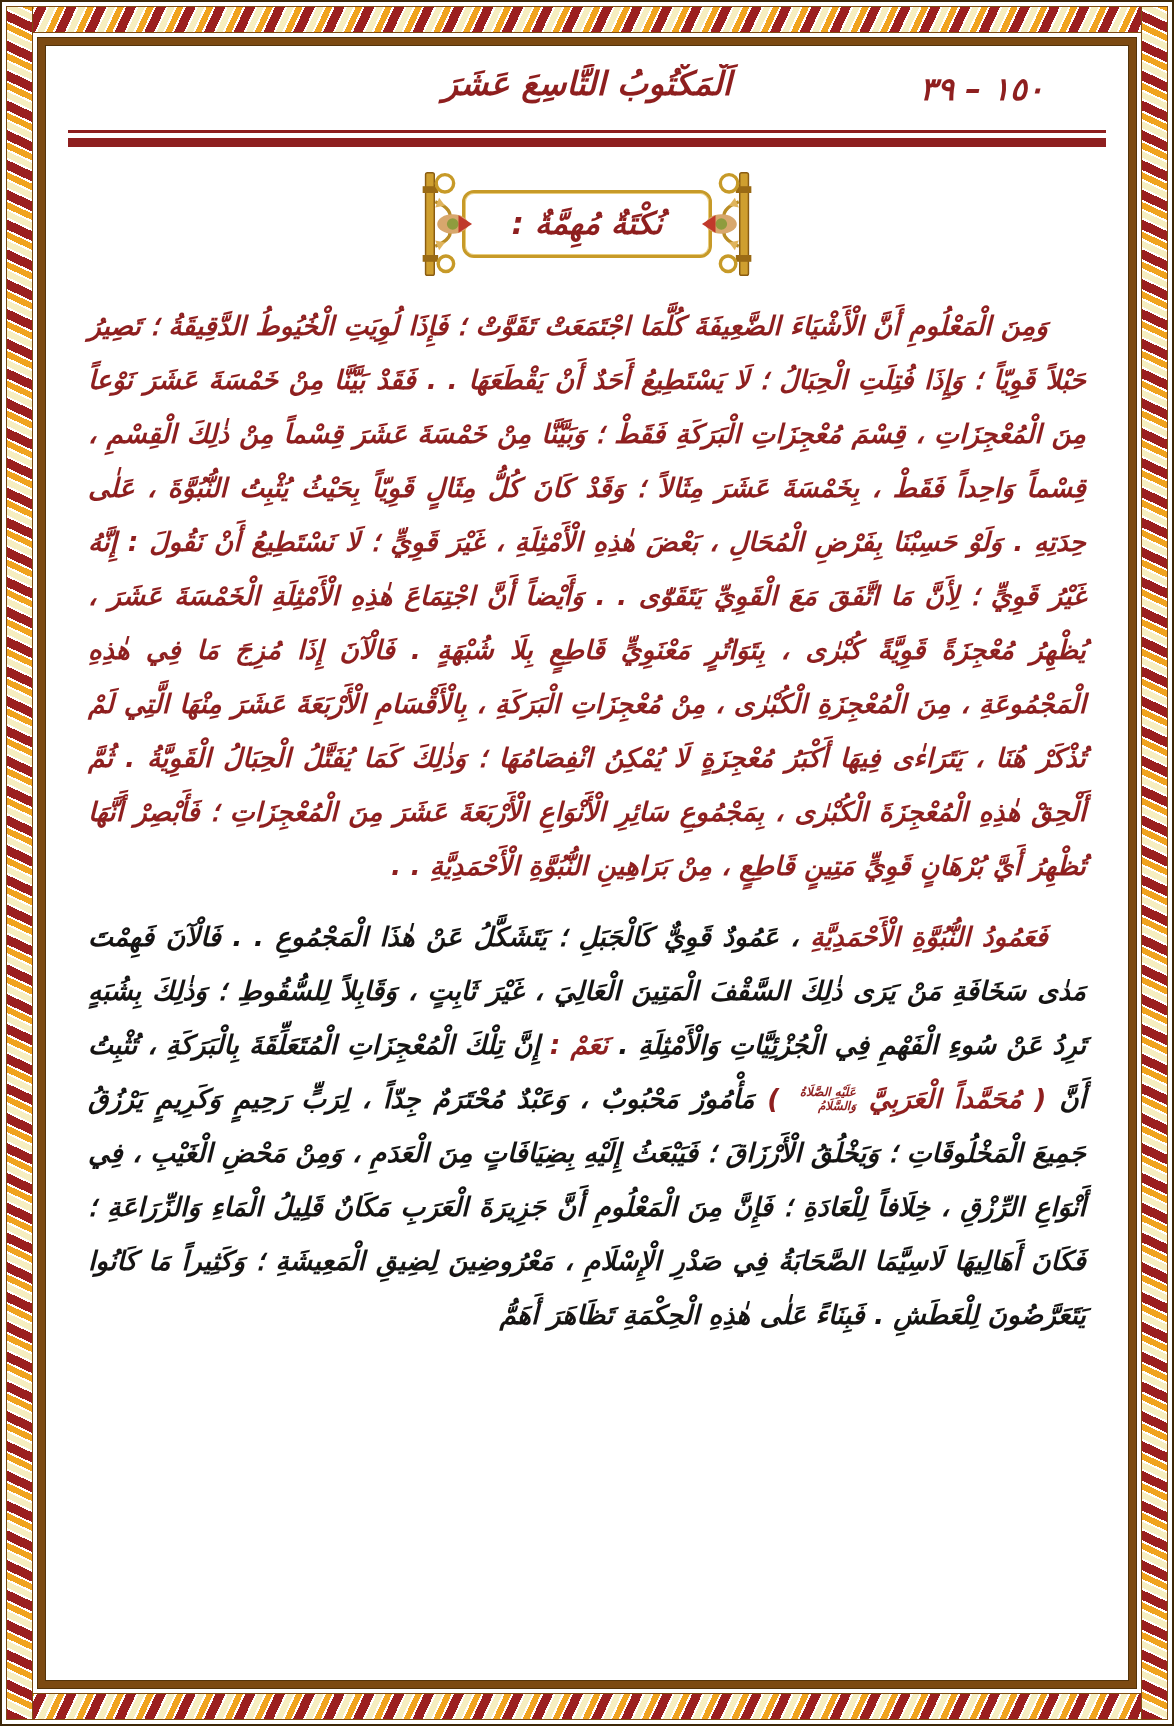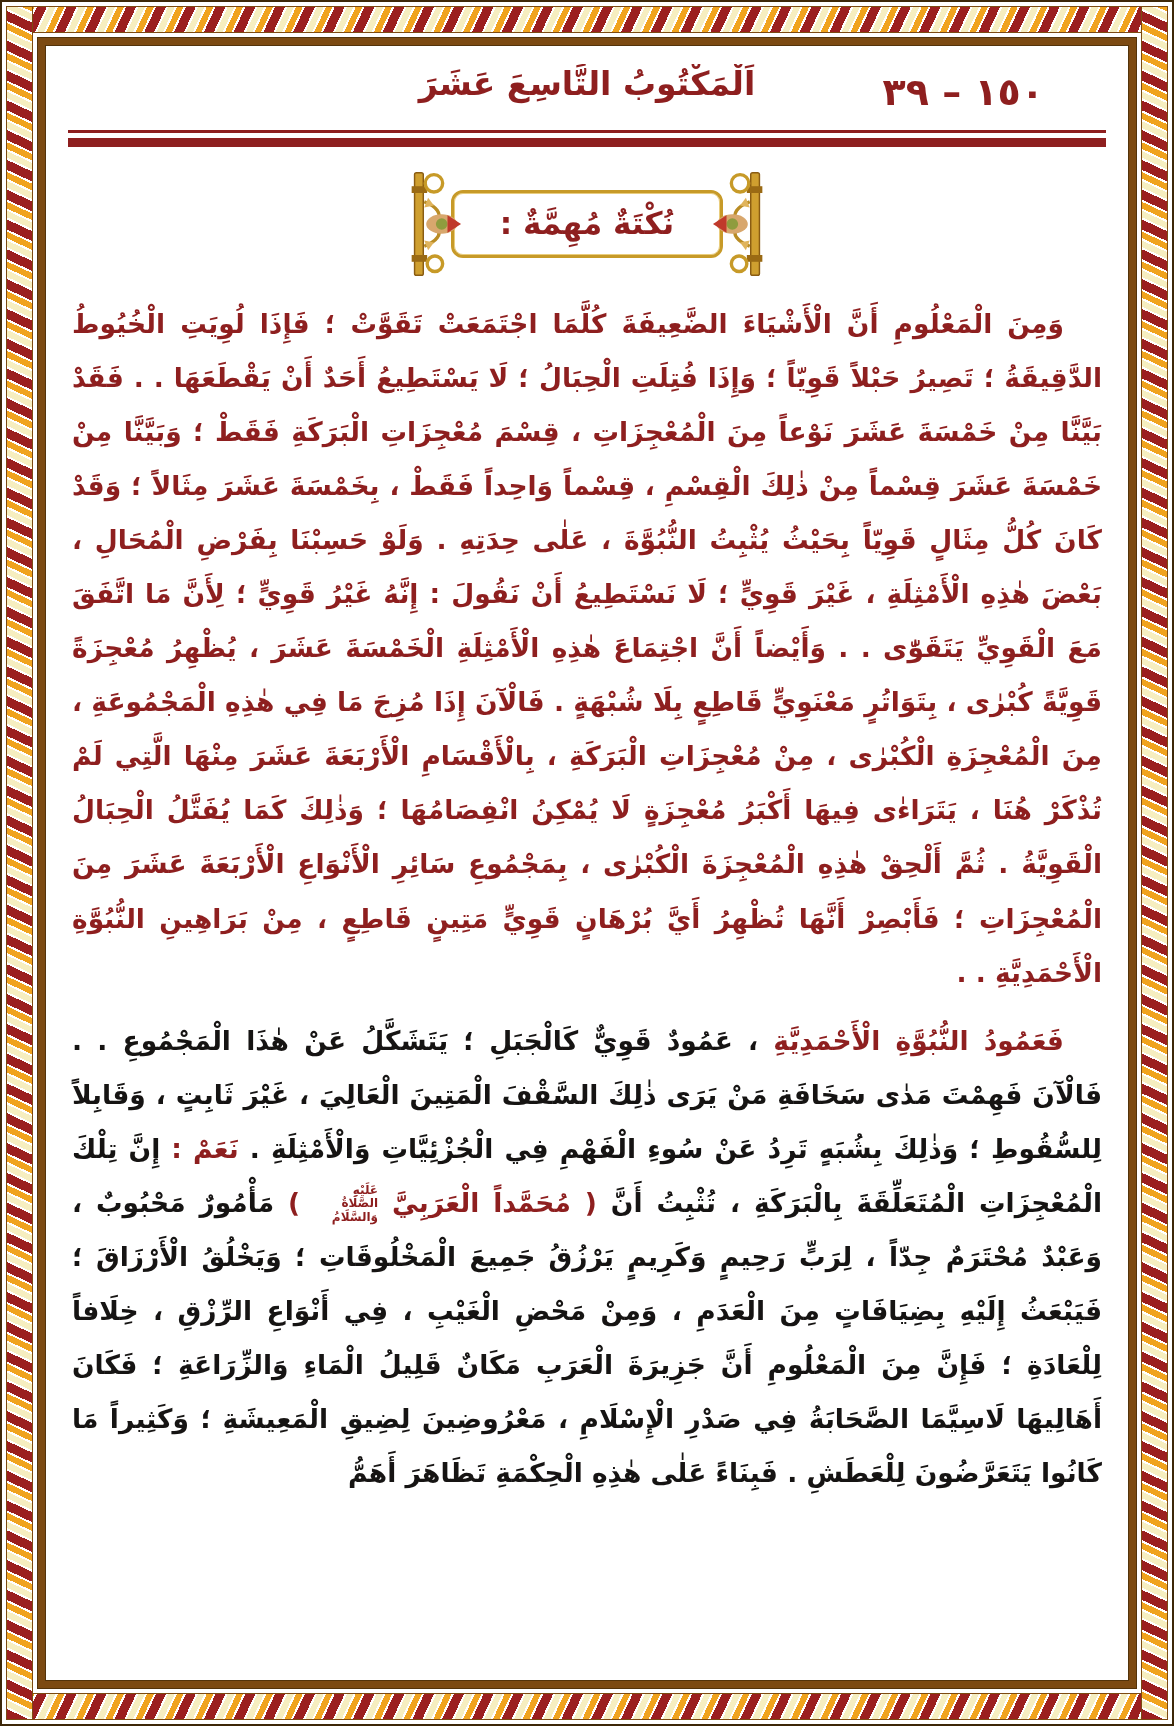--- a/index.html
+++ b/index.html
@@ -10,20 +10,21 @@
     --border-cream:#f6eec0;
     --border-brown:#7c4a12;
     --ornament-gold:#c79a28;
   }
   *{box-sizing:border-box;}
   html,body{margin:0;padding:0;background:#ffffff;}
   .page{
     position:relative;width:1174px;height:1726px;background:#fff;
     font-family:"DejaVu Sans",sans-serif;overflow:hidden;
     border:2px solid #3d2708;
+    font-style:italic;
   }
   
   .b-strip{position:absolute;border:1px solid var(--border-brown);}
   .b-top,.b-bottom{
     left:4px;right:4px;height:27px;
     background:repeating-linear-gradient(115deg,
       var(--border-red) 0 9px,#ffffff 9px 11px,
       var(--border-cream) 11px 17px,#ffffff 17px 19px,
       var(--border-gold) 19px 25px,#ffffff 25px 27px);
   }
@@ -49,21 +50,21 @@
     direction:rtl;overflow:hidden;
   }
   .header{position:relative;height:62px;}
   .page-title{
     position:absolute;left:50%;top:0;transform:translateX(-50%);
     margin:0;font-size:33px;font-weight:bold;color:var(--text-maroon);
     white-space:nowrap;
   }
   .page-numbers{
     position:absolute;right:62px;top:6px;
-    font-size:38px;font-weight:bold;color:var(--text-maroon);
+    font-size:32px;font-weight:bold;color:var(--text-maroon);
     white-space:nowrap;
   }
   .double-rule{margin-top:4px;}
   .rule-thin{height:3px;background:var(--text-maroon);}
   .rule-thick{height:9px;background:var(--text-maroon);margin-top:5px;}
   
   .cartouche{
     display:flex;justify-content:center;align-items:center;
     height:118px;margin:18px 0 14px;
   }
@@ -75,21 +76,21 @@
     border:3px solid var(--ornament-gold);
     box-shadow:inset 0 0 0 1px #e9cd7d;
     border-radius:12px;background:#fff;
     padding:12px 46px 14px;min-width:230px;text-align:right;
   }
   .cartouche-title{
     font-size:31px;font-weight:bold;color:var(--text-maroon);white-space:nowrap;
   }
   
   .para{
-    margin:0;padding:0 4px;
+    margin:16px;padding:0 4px;
     font-size:26.5px;font-weight:bold;line-height:2.04;
     text-align:justify;text-indent:38px;
     color:var(--text-maroon);
   }
   .para.second{color:var(--text-black);margin-top:14px;}
   .hl{color:var(--text-maroon);}
   .salawat-seal{
     display:inline-block;max-width:64px;font-size:12px;line-height:1.15;
     text-align:right;vertical-align:middle;text-indent:0;
     color:var(--text-maroon);font-weight:bold;

